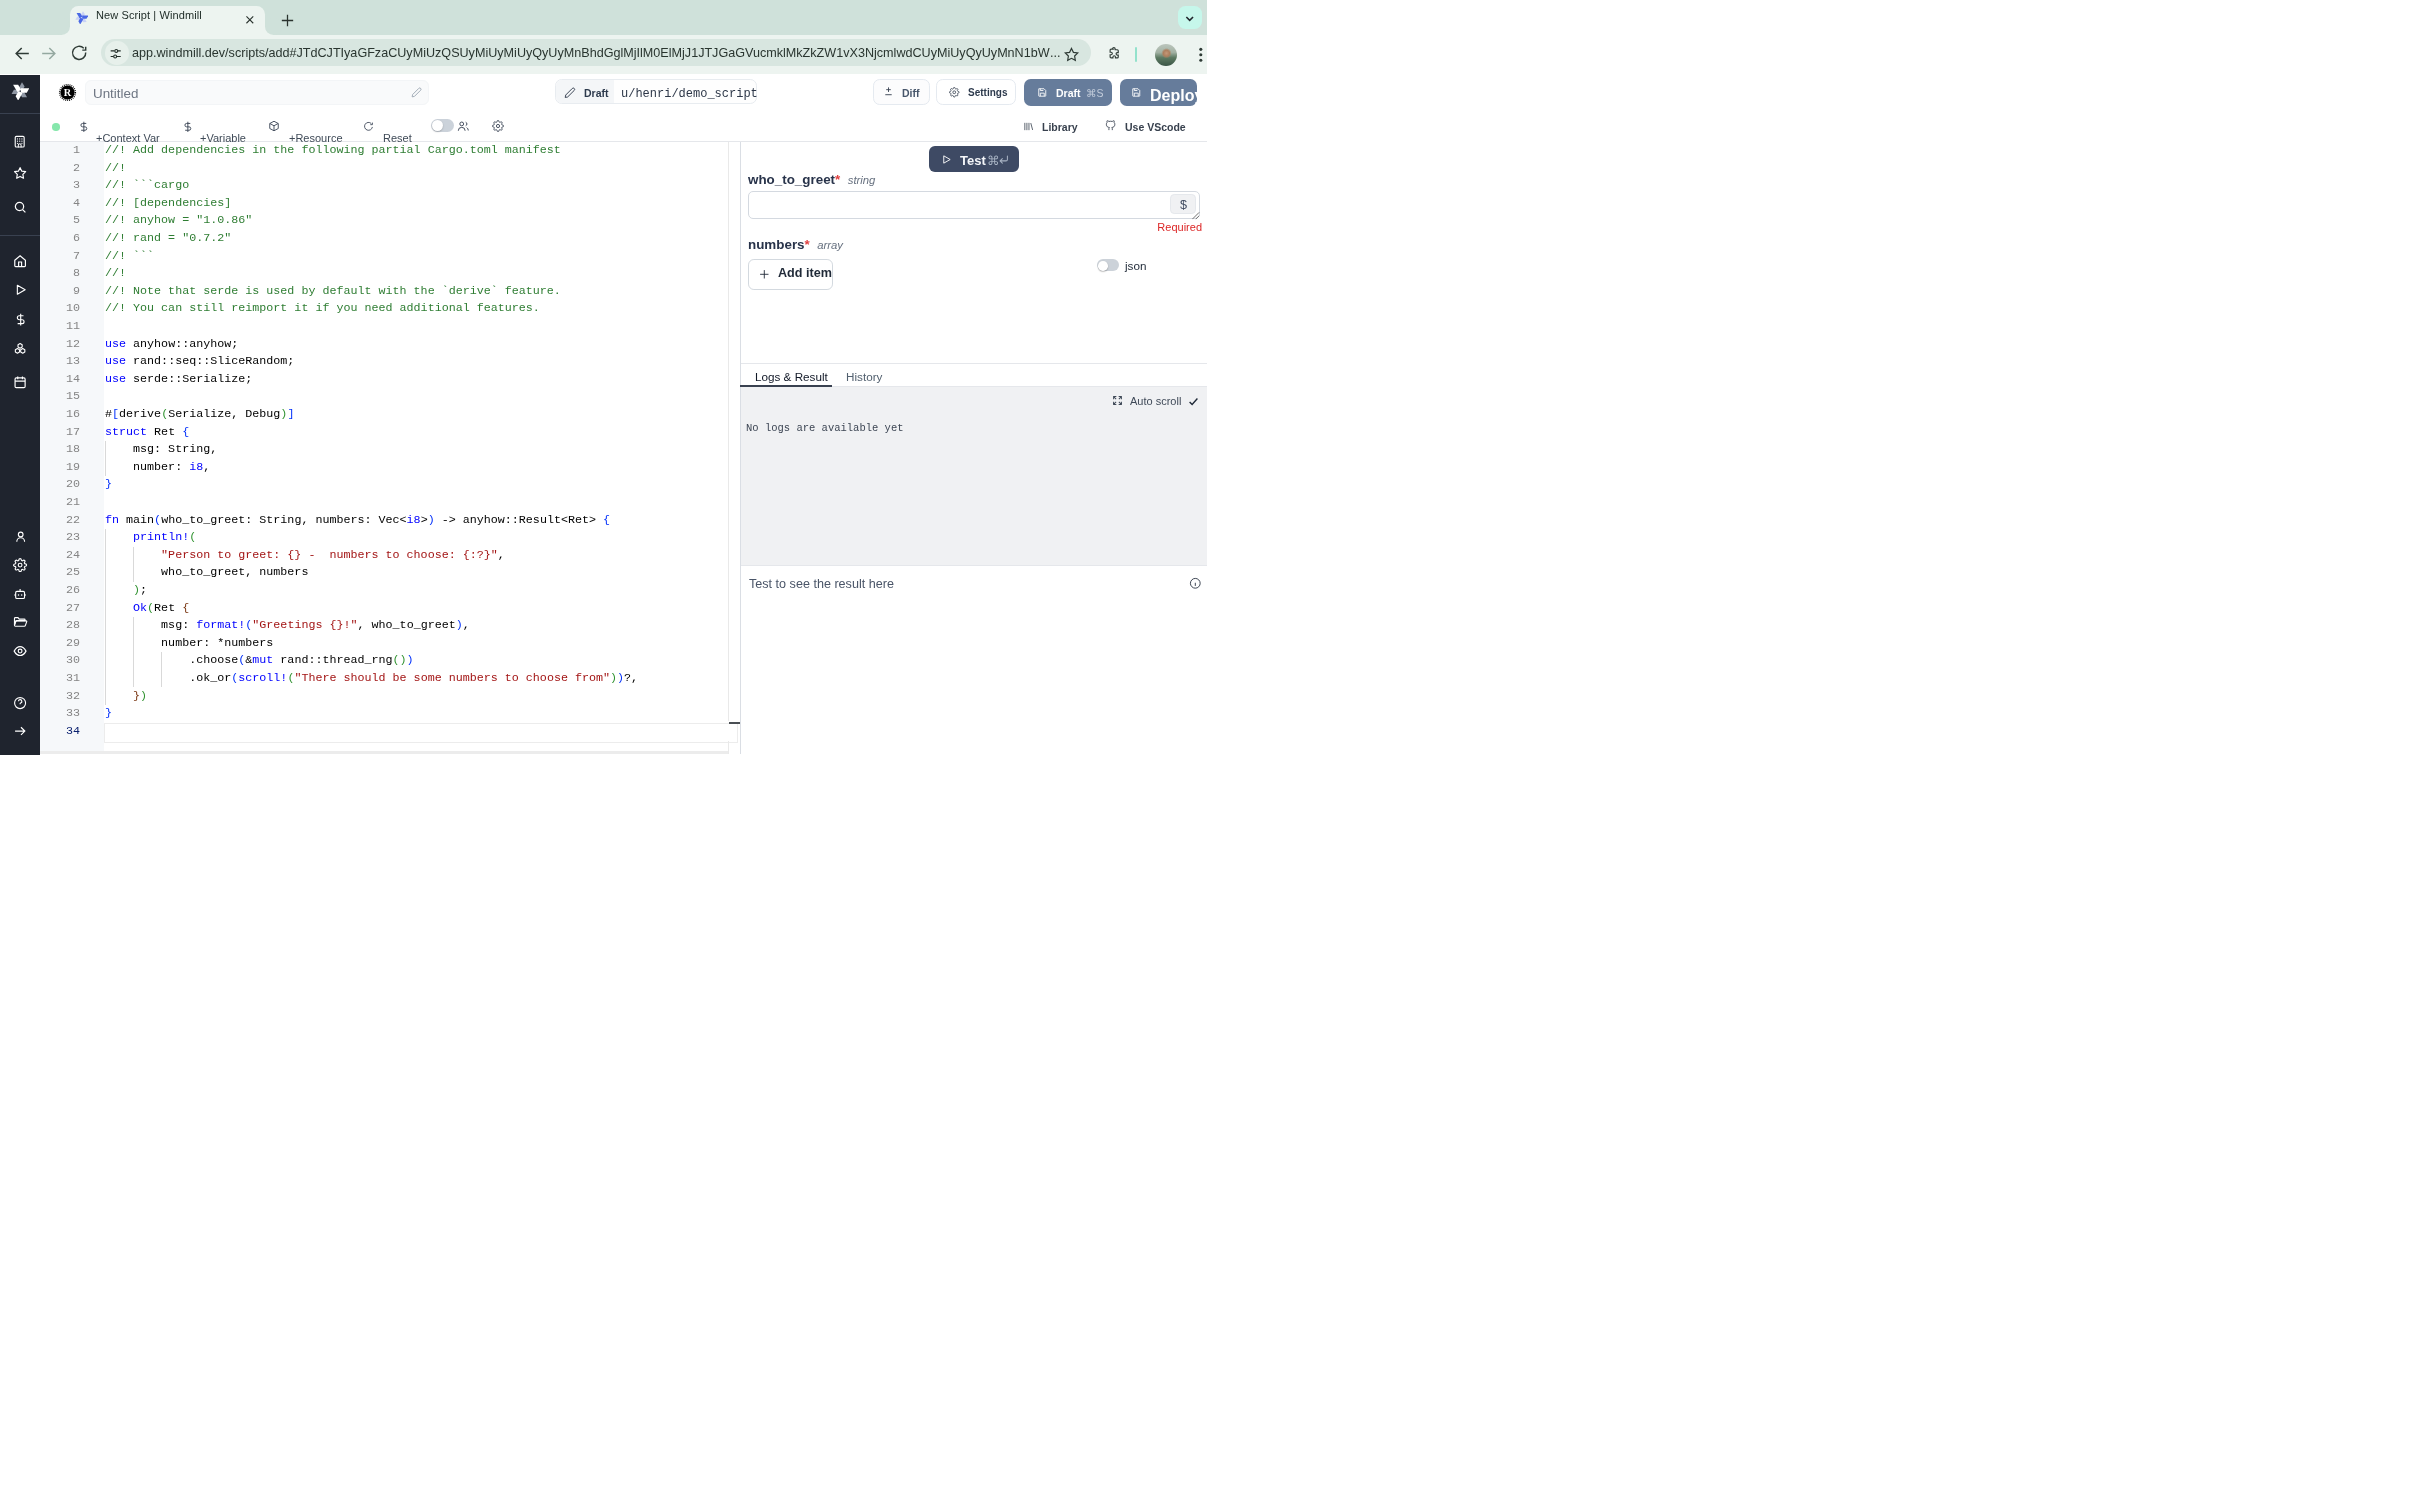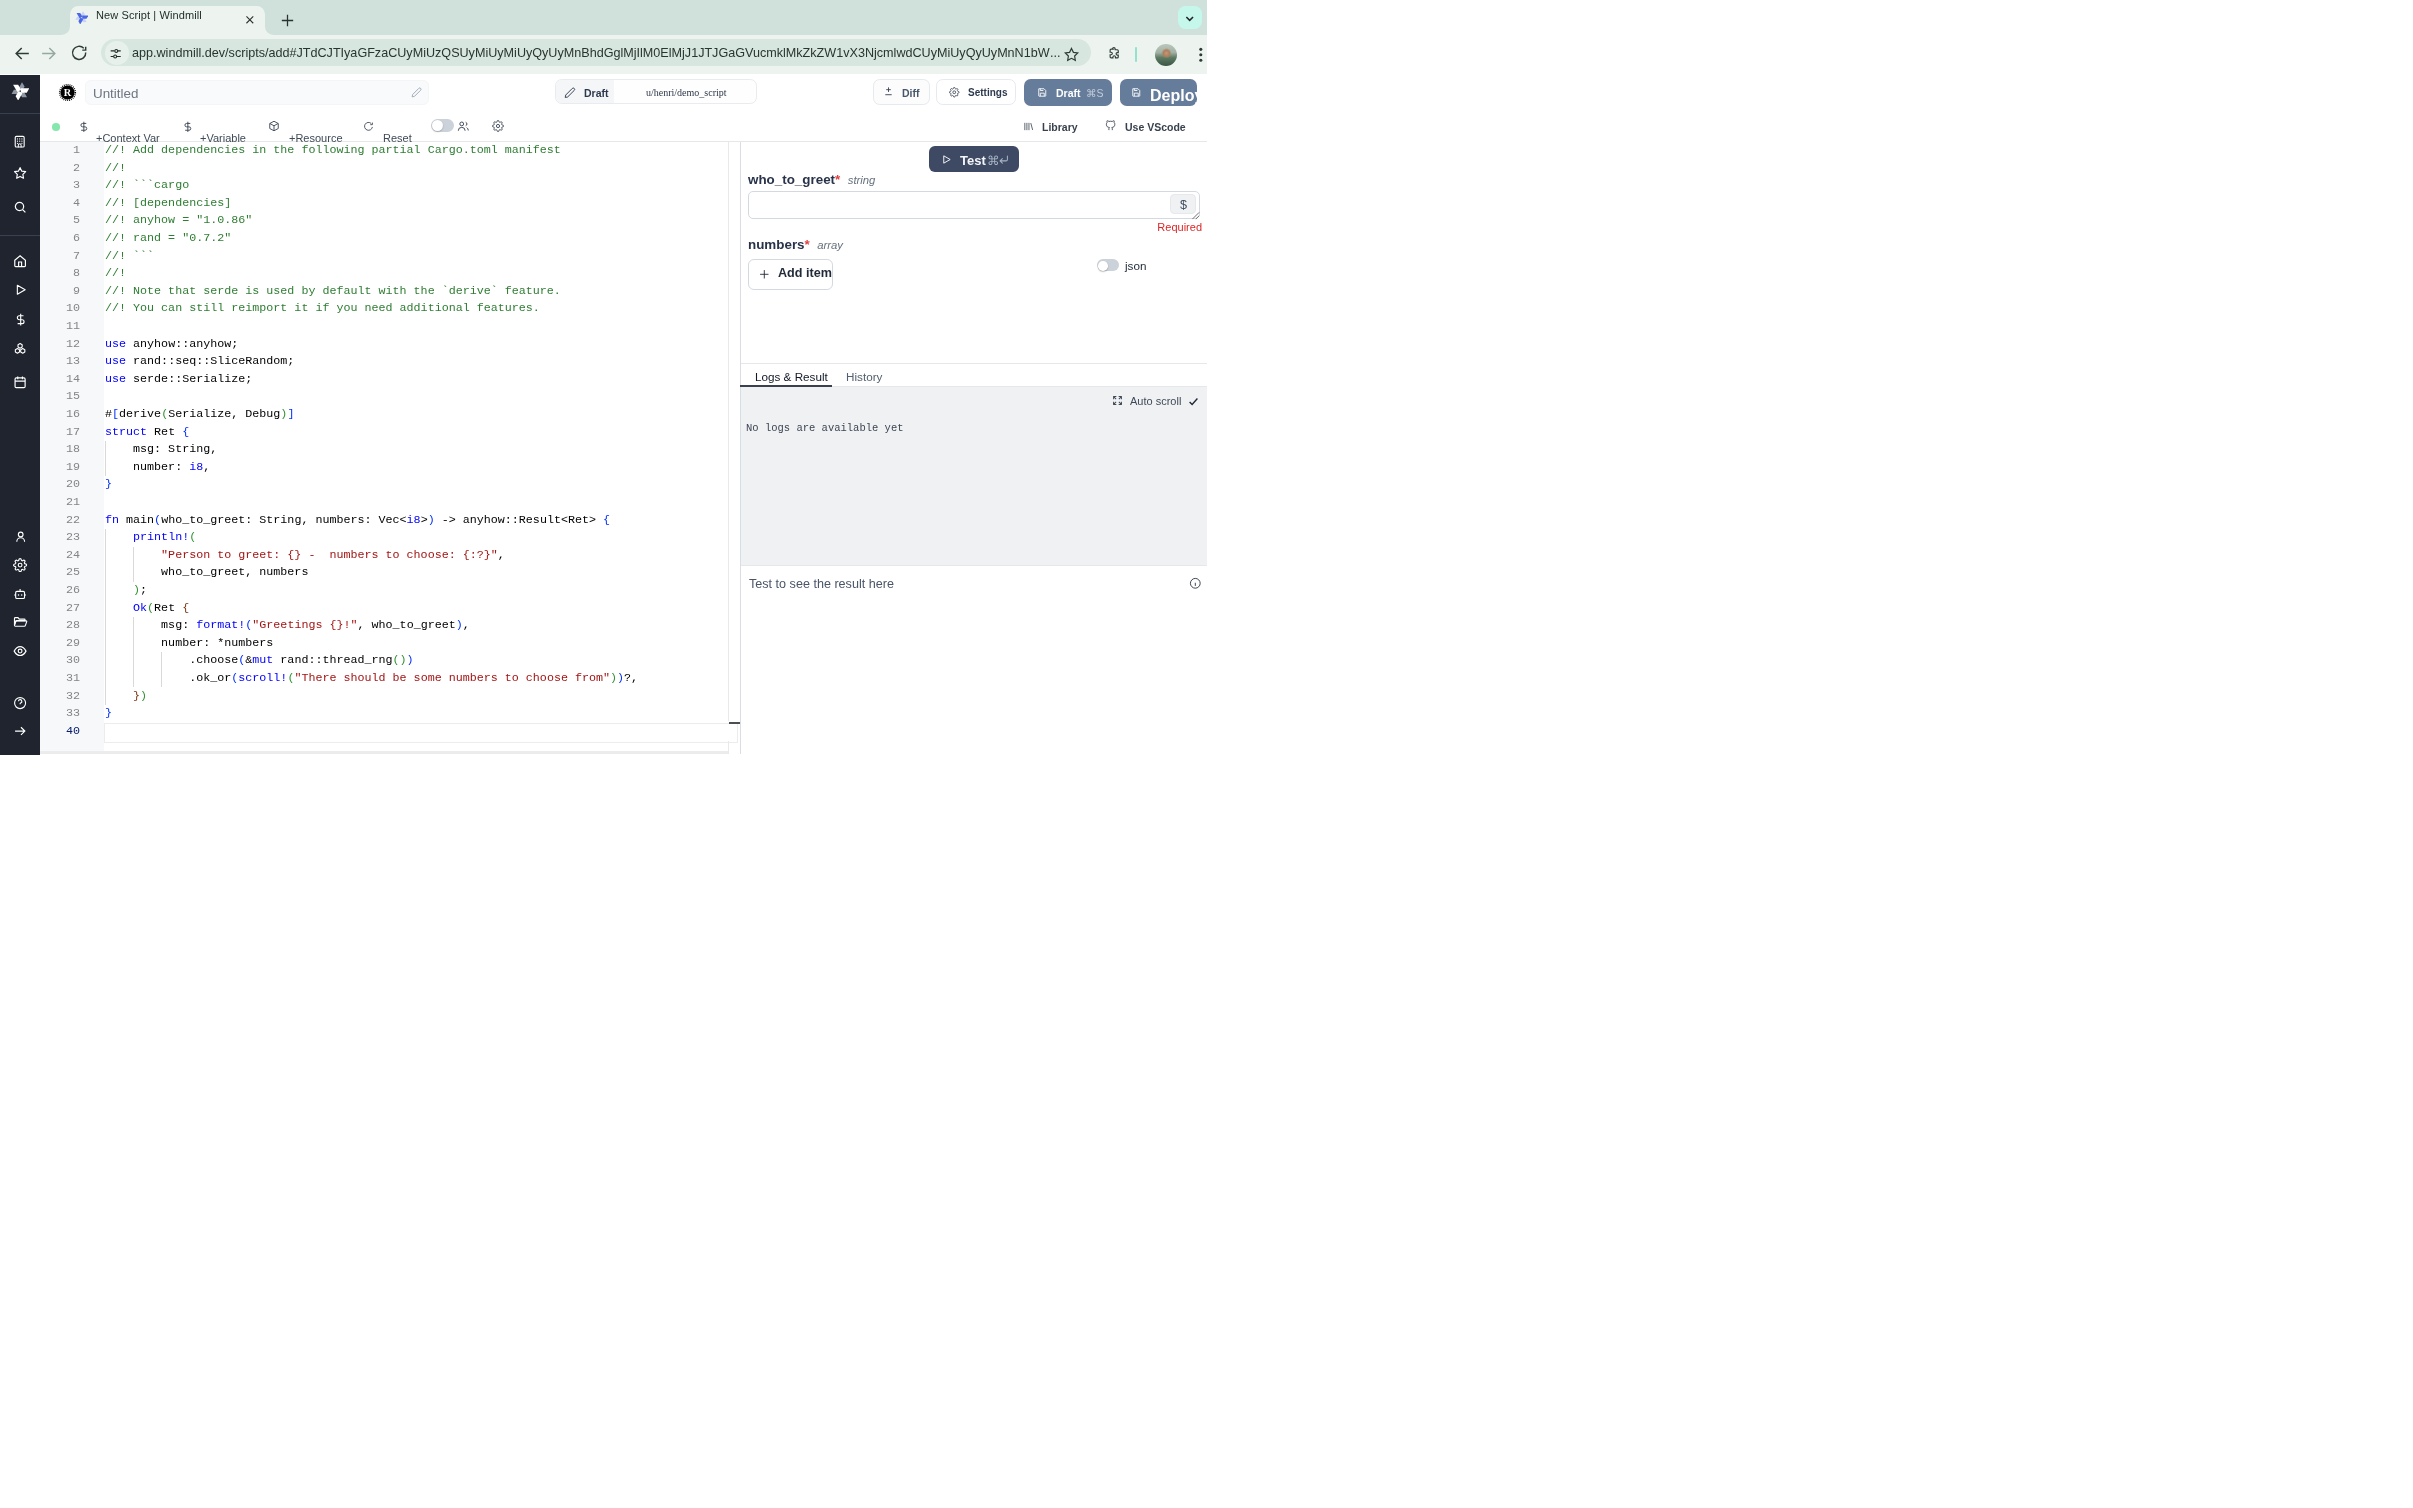--- a/index.html
+++ b/index.html
@@ -214,21 +214,21 @@
 <svg class="abs" style="left:411px;top:87px" width="11" height="11" viewBox="0 0 24 24" stroke="#9aa5b1" stroke-width="2" fill="none">
     <path d="M17 3 a2.8 2.8 0 0 1 4 4 L7.5 20.5 L2.5 21.5 L3.5 16.5 Z"></path>
   </svg>
 
 <div class="abs" style="left:555px;top:79px;width:202px;height:25px;background:#fefefe;border:0.8px solid #e8ecf0;border-radius:6.7px"></div>
 <div class="abs" style="left:556px;top:80px;width:58px;height:23px;background:#f4f6f8;border-radius:5.9px 0 0 5.9px"></div>
 <svg class="abs" style="left:564px;top:87px" width="11.7" height="11.7" viewBox="0 0 24 24" stroke="#374151" stroke-width="2" fill="none">
     <path d="M17 3 a2.8 2.8 0 0 1 4 4 L7.5 20.5 L2.5 21.5 L3.5 16.5 Z"></path>
   </svg>
 <div class="abs" style="left:584px;top:87px;font-size:10.5px;font-weight:bold;color:#2d3a4d">Draft</div>
-<div class="abs" style="left:646px;top:87px;font-family:Liberation Serif, serif;font-size:10px;color:#2d3748">u/henri/demo_script</div>
+<div class="abs" style="left:621px;top:87px;font-family:Liberation Mono, monospace;font-size:12px;color:#2d3748">u/henri/demo_script</div>
 
 <div class="abs" style="left:873px;top:79px;width:57px;height:26px;border:0.8px solid #e5eaf0;border-radius:6.7px;background:#fcfcfd"></div>
 <svg class="abs" style="left:883px;top:86px" width="11" height="11" viewBox="0 0 24 24" stroke="#374151" stroke-width="2" fill="none">
     <path d="M12 3 V13 M7 8 H17 M5 19 H19"></path>
   </svg>
 <div class="abs" style="left:902px;top:87px;font-size:10.5px;font-weight:bold;color:#47566b">Diff</div>
 
 <div class="abs" style="left:936px;top:79px;width:80px;height:26px;border:0.8px solid #e5eaf0;border-radius:6.7px;background:#fff"></div>
 <svg class="abs" style="left:949px;top:87px" width="10.5" height="10.5" viewBox="0 0 24 24" stroke="#374151" stroke-width="1.9" fill="none">
     <circle cx="12" cy="12" r="3.2"></circle>
@@ -357,21 +357,21 @@
 <div class="ln" style="left:34px;top:635px">29</div>
 <div class="cl" style="top:635px">        number: *numbers</div>
 <div class="ln" style="left:34px;top:652px">30</div>
 <div class="cl" style="top:652px">            .choose<span class="b1">(</span>&amp;<span class="kw">mut</span> rand::thread_rng<span class="b2">(</span><span class="b2">)</span><span class="b1">)</span></div>
 <div class="ln" style="left:34px;top:670px">31</div>
 <div class="cl" style="top:670px">            .ok_or<span class="b1">(</span><span class="kw">scroll!</span><span class="b2">(</span><span class="st">"There should be some numbers to choose from"</span><span class="b2">)</span><span class="b1">)</span>?,</div>
 <div class="ln" style="left:34px;top:688px">32</div>
 <div class="cl" style="top:688px">    <span class="b3">}</span><span class="b2">)</span></div>
 <div class="ln" style="left:34px;top:705px">33</div>
 <div class="cl" style="top:705px"><span class="b1">}</span></div>
-<div class="ln" style="left:34px;top:723px;color:#0b216f">40</div>
+<div class="ln" style="left:34px;top:723px;color:#0b216f">34</div>
 
 <div id="editedge"></div>
 <div class="abs" style="left:728px;top:741px;width:0.8px;height:13px;background:#e9e9e9"></div>
 <div id="paneldiv"></div>
 <div id="panel"></div>
 
 <div class="abs" style="left:929px;top:146px;width:90px;height:26.4px;border-radius:5.9px;background:#3e4a64"></div>
 <svg class="abs" style="left:941px;top:154px" width="11" height="11" viewBox="0 0 24 24" stroke="#fff" stroke-width="2" fill="none" stroke-linejoin="round">
     <path d="M6 4 L20 12 L6 20 Z"></path>
   </svg>

